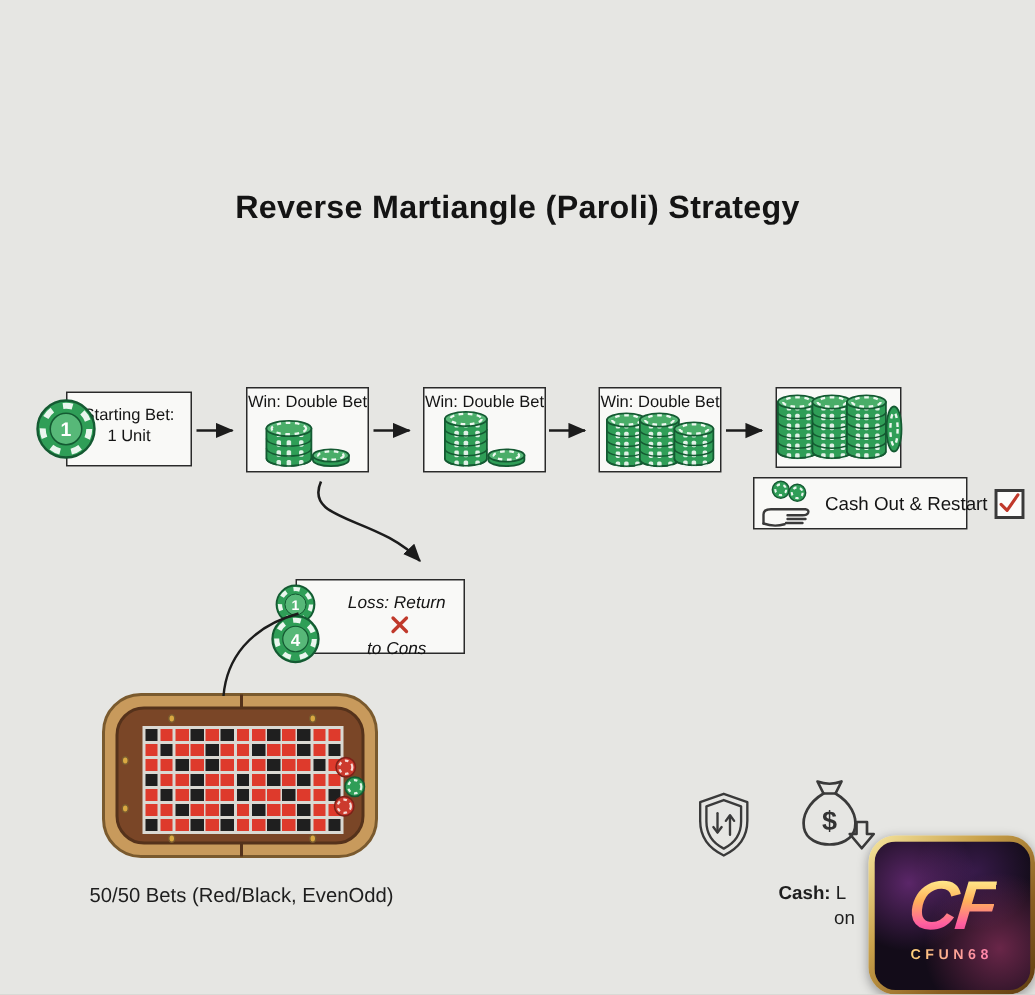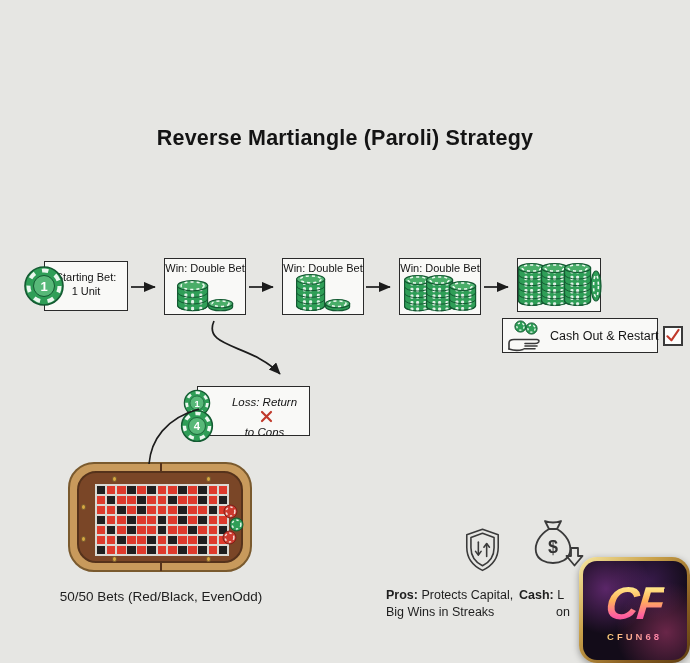--- a/index.html
+++ b/index.html
@@ -22,21 +22,21 @@
     padding-top:3px;color:#141414;
   }
   .chips-row{
     position:absolute;left:0;right:0;bottom:2px;
     display:flex;align-items:flex-end;justify-content:center;
   }
   .chips-row .st{line-height:0;}
   svg{display:block;}
   
   #cashout{
-    left:502px;top:318px;width:156px;height:35px;
+    left:502px;top:318px;width:143px;height:35px;
     display:flex;align-items:center;gap:5px;padding:0 5px 0 4px;
   }
   #cashout .txt{font-size:12.5px;color:#141414;white-space:nowrap;flex:1;text-align:center;}
   #checkbox{
     width:20px;height:20px;border:2px solid #3a3a3a;background:#fdfdfc;
     box-sizing:border-box;display:flex;align-items:center;justify-content:center;
   }
   
   #lossbox{left:197px;top:386px;width:113px;height:50px;}
   #lossbox .losstext{
@@ -592,27 +592,20 @@
     <svg width="58" height="58" viewBox="0 0 58 58">
       <g fill="none" stroke="#3a3a3a" stroke-width="1.8" stroke-linejoin="round" stroke-linecap="round">
         <path d="M14,5 Q22,8 30,5 L26,13 L18,13 Z"></path>
         <path d="M18,13 C8,19 3.5,28 5,36 C6.5,44 15,47 22,47 C29,47 37.5,44 39,36 C40.5,28 36,19 26,13"></path>
         <path d="M40,32 v8 h-4.5 l8,9.5 8,-9.5 H47 v-8 z"></path>
       </g>
       <text x="22" y="37" text-anchor="middle" font-size="18" font-weight="bold" fill="#333333">$</text>
     </svg>
   </span>
 
-  <div id="pros" class="abs pc">
-    <div>
-      <span class="b">Pros:</span>
-      <span>Protects Capital,</span>
-    </div>
-    <div>Big Wins in Streaks</div>
-  </div>
 
   <div id="cons" class="abs pc">
     <div>
       <span class="b">Cash:</span>
       <span>L</span>
     </div>
     <div class="l2">on</div>
   </div>
 
   <div id="logo" class="abs">

